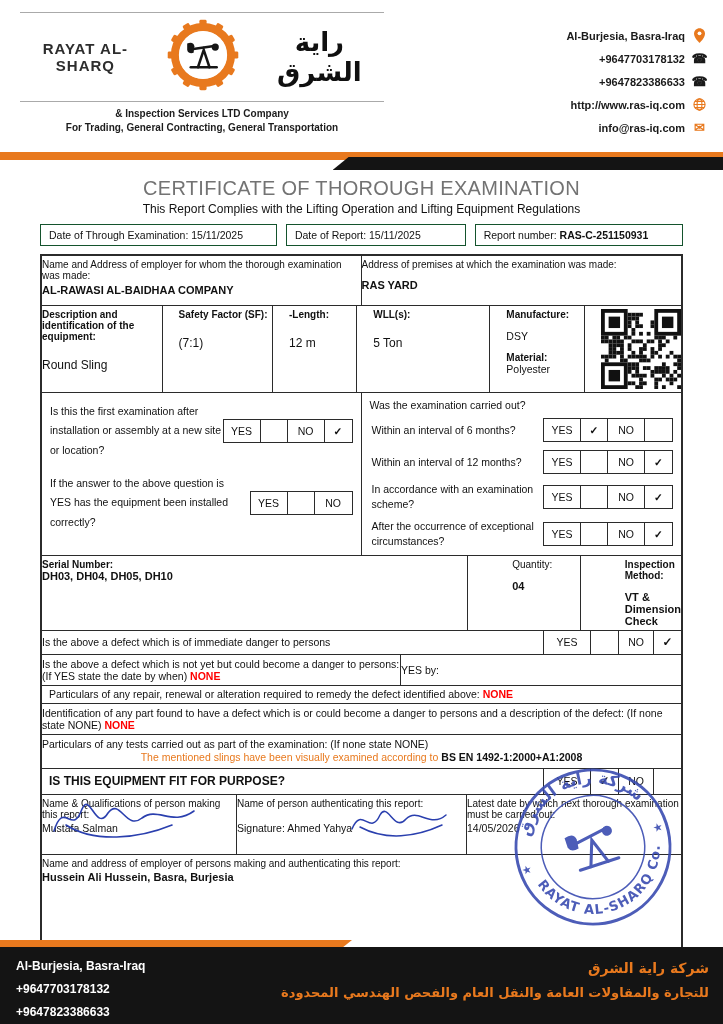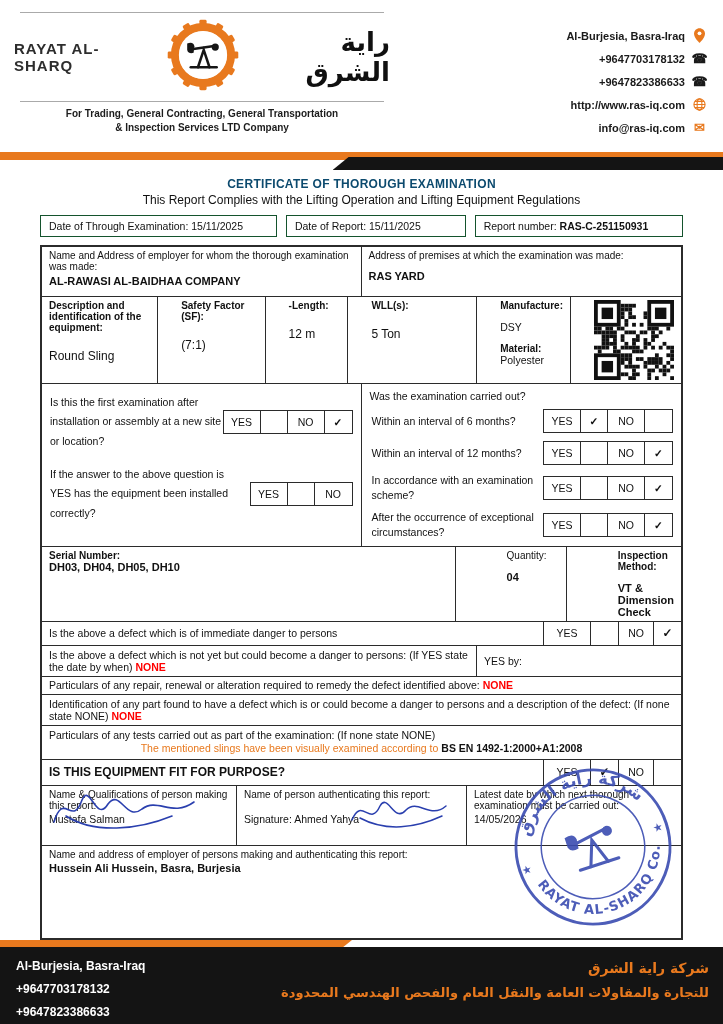--- a/index.html
+++ b/index.html
@@ -5,48 +5,48 @@
   * { margin:0; padding:0; box-sizing:border-box; }
   body { background:#888; display:flex; justify-content:center; }
   .page {
     position:relative; width:723px; height:1024px; background:#fff;
     font-family:"Liberation Sans", sans-serif; color:#111; overflow:hidden;
   }
   
   .header { display:flex; padding:10px 0 0 0; height:148px; }
   .header-left { width:390px; padding-left:14px; }
   .logo-rule { height:1px; background:#aaa; margin:2px 6px; }
-  .logo-row { display:flex; align-items:center; justify-content:center; gap:10px; padding:4px 0; }
+  .logo-row { display:flex; align-items:center; justify-content:center; gap:10px; padding:4px 0;text-align:center; }
   .company-en { font-size:15px; font-weight:bold; letter-spacing:1px; color:#2d2d2d; }
   .company-ar { font-size:26px; font-weight:bold; color:#101010; font-family:"DejaVu Sans", sans-serif; }
   .tagline { text-align:center; font-size:10px; font-weight:bold; color:#1c1c1c; line-height:14px; margin-top:5px; }
   .header-right { flex:1; padding:14px 16px 0 0; text-align:right; }
   .contact-row { display:flex; justify-content:flex-end; align-items:center; gap:7px; height:23px; font-size:11px; font-weight:bold; color:#1a1a1a; }
   .contact-icon { width:15px; display:inline-flex; justify-content:center; }
   .glyph-icon { font-size:13px; line-height:1; }
   .orange-t { color:#E8791E; }
   
   .divider-bars { position:relative; height:24px; }
   .bar-orange { position:absolute; left:0; top:4px; width:100%; height:8px; background:#E8791E; }
   .bar-black  { position:absolute; right:0; top:9px; width:54%; height:13px; background:#141414;
                 clip-path:polygon(16px 0, 100% 0, 100% 100%, 0 100%); }
   
   .title-block { text-align:center; margin-top:5px; }
-  .title-main { font-size:12px; font-weight:bold; letter-spacing:.3px; color:#0c4a6e; }
+  .title-main { font-size:20px; font-weight:normal; letter-spacing:.3px; color:#737373; }
   .title-sub { font-size:12px; color:#111; margin-top:2px; }
   
   .info-bar { display:flex; gap:9px; margin:8px 40px 0; }
   .info-box { border:1px solid #14532d; padding:4px 8px; font-size:10.5px; white-space:nowrap; }
   .info-box.b1 { flex:1.15; } .info-box.b2 { flex:0.85; } .info-box.b3 { flex:1.0; }
   .bold { font-weight:bold; }
   
   .tbl { margin:8px 40px 0; border:2px solid #2b2b2b; font-size:10.5px; }
   .row { display:flex; border-bottom:1px solid #2b2b2b; }
   .row:last-child { border-bottom:none; }
-  .cell { padding:3px 7px; border-right:1px solid #2b2b2b; position:relative; }
+  .cell { padding:3px 0; border-right:1px solid #2b2b2b; position:relative; }
   .cell.last { border-right:none; }
   .w50 { width:50%; }
   .lbl { font-size:10px; color:#111; }
   .val { font-weight:bold; font-size:11px; }
   .red { color:#FF0000; font-weight:bold; }
   .orange-note { color:#E8791E; }
   
   .eq-c1{width:138px;} .eq-c2{width:108px;} .eq-c3{width:78px;} .eq-c4{width:134px;} .eq-c5{width:90px;} .eq-c6{flex:1;}
   .eq-val { margin-top:16px; font-size:12px; }
   .qr { display:flex; justify-content:center; align-items:center; height:100%; }
@@ -121,22 +121,22 @@
               </g>
               <path d="M7 7 q9 -3 10 4 l-1 9 q-7 2 -9 -4 z" fill="#161616"></path>
               <circle cx="46" cy="12" r="5" fill="#161616"></circle>
             </g>
           </svg>
         </span>
         <span class="company-ar" dir="rtl">راية الشرق</span>
       </div>
       <div class="logo-rule"></div>
       <div class="tagline">
+        <div>&amp; Inspection Services LTD Company</div>
         <div>For Trading, General Contracting, General Transportation</div>
-        <div>&amp; Inspection Services LTD Company</div>
       </div>
     </div>
     <div class="header-right">
       <div class="contact-row">
         <span>Al-Burjesia, Basra-Iraq</span>
         <span class="contact-icon">
           <svg width="11" height="15" viewBox="0 0 12 16">
               <path d="M6 0 C2.7 0 0 2.7 0 6 c0 4.5 6 10 6 10 s6 -5.5 6 -10 C12 2.7 9.3 0 6 0 z" fill="#E8791E"></path>
               <circle cx="6" cy="5.6" r="2.1" fill="#fff"></circle>
             </svg>
@@ -467,21 +467,21 @@
 
     <div class="row" style="min-height:24px;">
       <div class="cell grow" style="display:flex;align-items:center;">Is the above a defect which is of immediate danger to persons</div>
       <span class="flatyn f-yes">YES</span>
       <span class="flatyn f-chk"></span>
       <span class="flatyn f-no">NO</span>
       <span class="flatyn f-chk">✓</span>
     </div>
 
     <div class="row" style="min-height:30px;">
-      <div class="cell" style="width:435px;">
+      <div class="cell" style="width:359px;">
         <span>Is the above a defect which is not yet but could become a danger to persons: (If YES state the date by when)</span>
         <span class="red">NONE</span>
       </div>
       <div class="cell grow last" style="display:flex;align-items:center;">YES by:</div>
     </div>
 
     <div class="row" style="min-height:18px;">
       <div class="cell grow" style="padding:2px 7px;">
         <span>Particulars of any repair, renewal or alteration required to remedy the defect identified above:</span>
         <span class="red">NONE</span>

